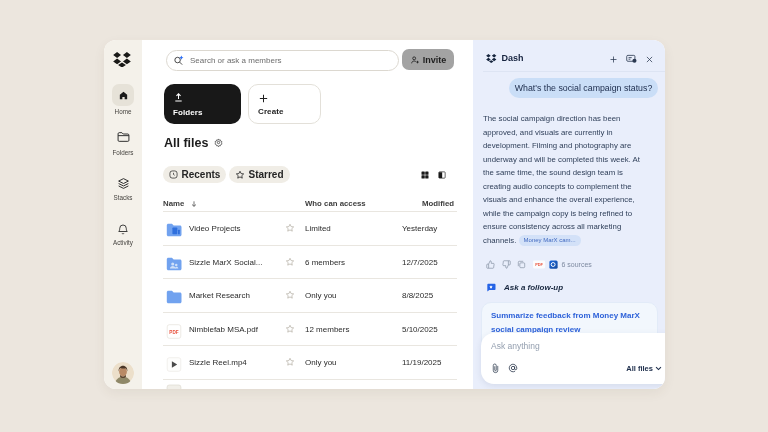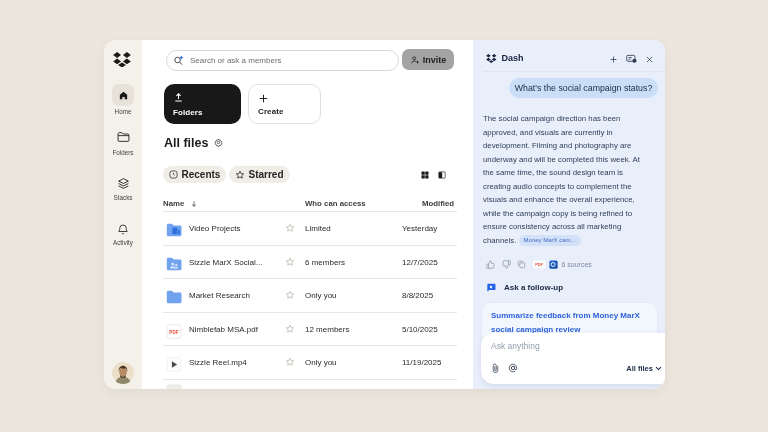--- a/index.html
+++ b/index.html
@@ -36,21 +36,21 @@
 .trow .access { position:absolute; left:142px; top:13px; font-size:8px; color:#2b2b2b; }
 .trow .mod { position:absolute; left:239px; top:13px; font-size:8px; color:#2b2b2b; }
 
 .dashhead { left:13px; top:13px; display:flex; align-items:center; }
 .dashhead b { font-size:9px; color:#16233f; margin-left:5px; }
 .phicons { right:11px; top:14px; display:flex; gap:8px; align-items:center; }
 .bubble { left:36px; top:38px; width:149px; background:#cadef7; border-radius:10px; height:20px; display:flex; align-items:center; justify-content:center; font-size:8.8px; color:#1c2c4c; }
 .para { left:10px; top:72px; width:184px; font-size:7.8px; line-height:13.5px; color:#2e3e58; }
 .srcpill { display:inline-block; background:#d3e1f8; color:#4169c0; border-radius:5.5px; font-size:6px; line-height:10.5px; padding:0 5px; vertical-align:0.5px; white-space:nowrap; }
 .feedicons { left:13px; top:219px; display:flex; align-items:center; gap:6.5px; height:10px; }
-.followup { left:13px; top:243px; display:flex; align-items:center; }
+.followup { left:13px; top:243px; display:flex; align-items:center;font-style:italic; }
 .followup b { font-size:8px; color:#18273f; margin-left:8px; }
 .sugg { left:8px; top:262px; width:177px; height:80px; background:#f2f7fd; border:1px solid #e2ebf8; border-radius:10px; padding:6px 10px 0 9px; font-size:8px; line-height:14px; color:#2e62d9; font-weight:bold; }
 .inputbox { left:8px; top:293px; width:214px; height:51px; background:#fff; border-radius:13px; box-shadow:0 2px 6px rgba(40,60,100,0.10); padding:8px 10px; }
 .inputbox .ph { font-size:8.5px; color:#95a0b0; }
 .ibrow { position:absolute; left:10px; right:7px; bottom:7px; height:18px; display:flex; align-items:center; }
 .allfiles-dd { margin-left:auto; font-size:7.5px; font-weight:bold; color:#20304d; margin-right:8px; }
 .send { width:18px; height:18px; border-radius:50%; background:#c3d7f4; display:flex; align-items:center; justify-content:center; }
 </style>
 </head>
 <body>

